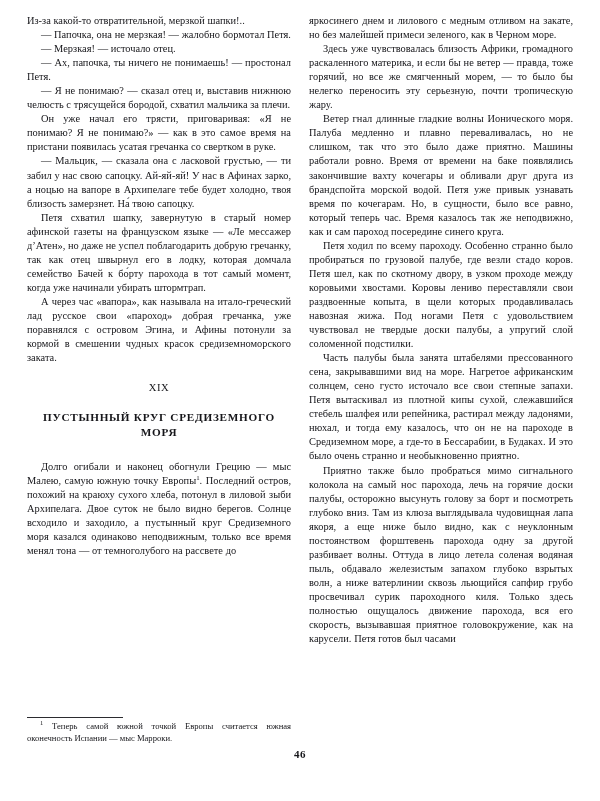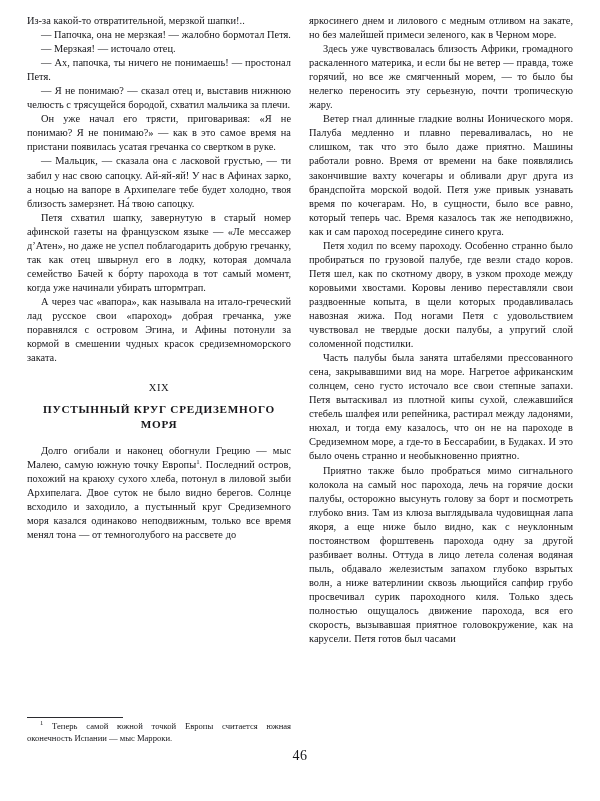--- a/index.html
+++ b/index.html
@@ -63,28 +63,28 @@
 
   
   .chapter {
     margin: 16px 0 0 0;
     text-align: center;
   }
   .chapter-num {
     font-size: 10.6px;
     line-height: 13px;
     letter-spacing: 0.6px;
-    margin-bottom: 8px;
+    margin-bottom: 16px;
   }
   .chapter-title {
     font-size: 11.2px;
     line-height: 14.5px;
     font-weight: bold;
     letter-spacing: 0.75px;
-    margin-bottom: 13px;
+    margin-bottom: 21px;
   }
 
   
   .footnote {
     margin-top: 5px;
     padding-top: 4px;
     position: relative;
   }
   .footnote-rule {
     position: absolute;
@@ -111,22 +111,22 @@
     vertical-align: super;
     line-height: 0;
   }
 
   .page-number {
     position: absolute;
     left: 0;
     top: 748px;
     width: 600px;
     text-align: center;
-    font-size: 14px;
-    font-weight: normal;
+    font-size: 11px;
+    font-weight: bold;
     letter-spacing: 0.4px;
     color: #16161a;
   }
 </style>
 </head>
 <body>
 
 <div class="page">
 
   <div class="columns">

